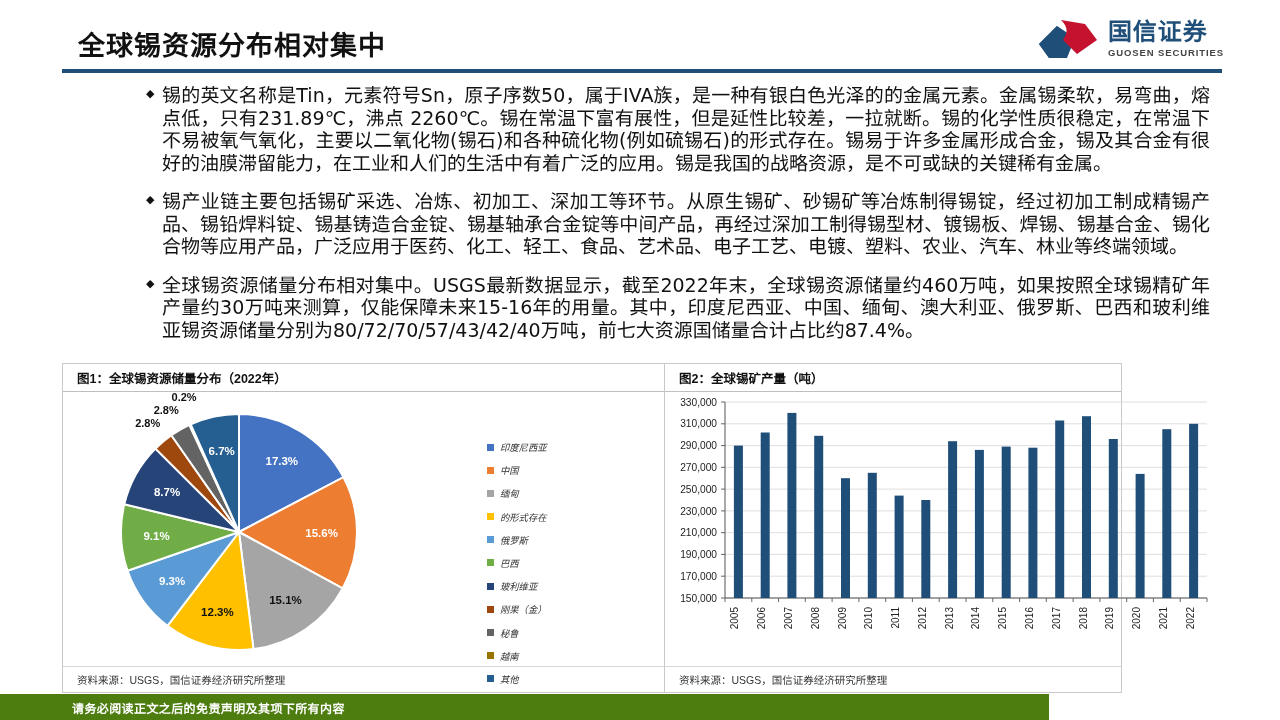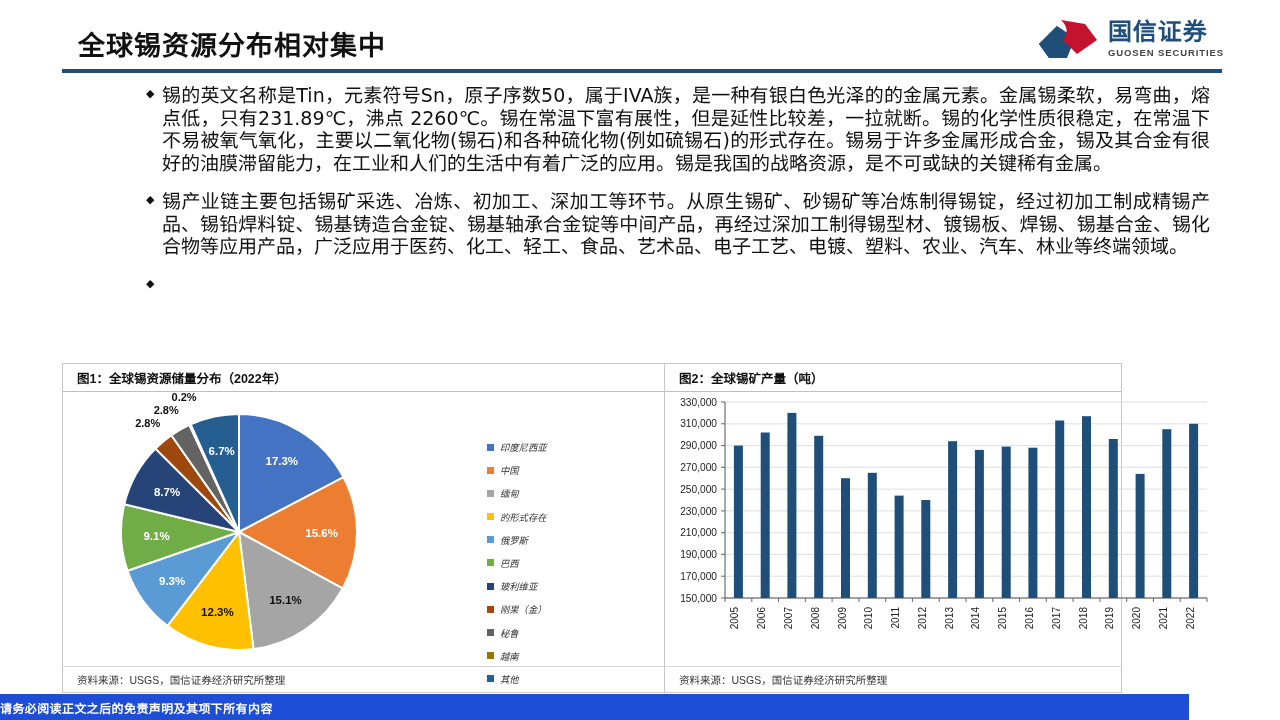--- a/index.html
+++ b/index.html
@@ -66,22 +66,22 @@
   }
   .leg-row { display: flex; align-items: center; gap: 6px; }
   .leg-sw { width: 7px; height: 7px; flex: 0 0 auto; }
   .leg-lb { font-size: 9.3px; color: #333; white-space: nowrap; font-style: italic; }
 
   
   .bar-holder { position: absolute; left: 0; top: 2px; width: 558px; height: 274px; }
 
   
   .footer {
-    position: absolute; left: 0; bottom: 0; width: 1189px; height: 26px;
-    background: #1d4ed8; display: flex; align-items: center; 
+    position: absolute; left: 0; bottom: 0; width: 1049px; height: 26px;
+    background: #4d7c0f; display: flex; align-items: center; padding-left: 72px;
   }
   .footer-text { font-size: 12px; font-weight: bold; color: #ffffff; letter-spacing: 0.4px; }
 </style>
 </head>
 <body>
 
 <div class="slide">
 
   <div class="header">
     <div class="page-title">全球锡资源分布相对集中</div>
@@ -103,20 +103,21 @@
     <div class="para">
       <span class="bullet">◆</span>
       <p>锡的英文名称是Tin，元素符号Sn，原子序数50，属于IVA族，是一种有银白色光泽的的金属元素。金属锡柔软，易弯曲，熔点低，只有231.89℃，沸点 2260℃。锡在常温下富有展性，但是延性比较差，一拉就断。锡的化学性质很稳定，在常温下不易被氧气氧化，主要以二氧化物(锡石)和各种硫化物(例如硫锡石)的形式存在。锡易于许多金属形成合金，锡及其合金有很好的油膜滞留能力，在工业和人们的生活中有着广泛的应用。锡是我国的战略资源，是不可或缺的关键稀有金属。</p>
     </div>
     <div class="para">
       <span class="bullet">◆</span>
       <p>锡产业链主要包括锡矿采选、冶炼、初加工、深加工等环节。从原生锡矿、砂锡矿等冶炼制得锡锭，经过初加工制成精锡产品、锡铅焊料锭、锡基铸造合金锭、锡基轴承合金锭等中间产品，再经过深加工制得锡型材、镀锡板、焊锡、锡基合金、锡化合物等应用产品，广泛应用于医药、化工、轻工、食品、艺术品、电子工艺、电镀、塑料、农业、汽车、林业等终端领域。</p>
     </div>
     <div class="para">
       <span class="bullet">◆</span>
+      <p>全球锡资源储量分布相对集中。USGS最新数据显示，截至2022年末，全球锡资源储量约460万吨，如果按照全球锡精矿年产量约30万吨来测算，仅能保障未来15-16年的用量。其中，印度尼西亚、中国、缅甸、澳大利亚、俄罗斯、巴西和玻利维亚锡资源储量分别为80/72/70/57/43/42/40万吨，前七大资源国储量合计占比约87.4%。</p>
     </div>
   </div>
 
   <div class="fig fig-left">
     <div class="fig-title">图1：全球锡资源储量分布（2022年）</div>
     <div class="fig-canvas">
       <div class="pie-holder">
         <svg id="pie-svg" viewBox="0 0 360 276" width="360" height="276">
             <path d="M 170 140 L 170.00 22.00 A 118 118 0 0 1 274.52 85.23 Z" fill="#4573C4" stroke="#ffffff" stroke-width="2"></path>
             <path d="M 170 140 L 274.52 85.23 A 118 118 0 0 1 273.64 196.41 Z" fill="#ED7D31" stroke="#ffffff" stroke-width="2"></path>

